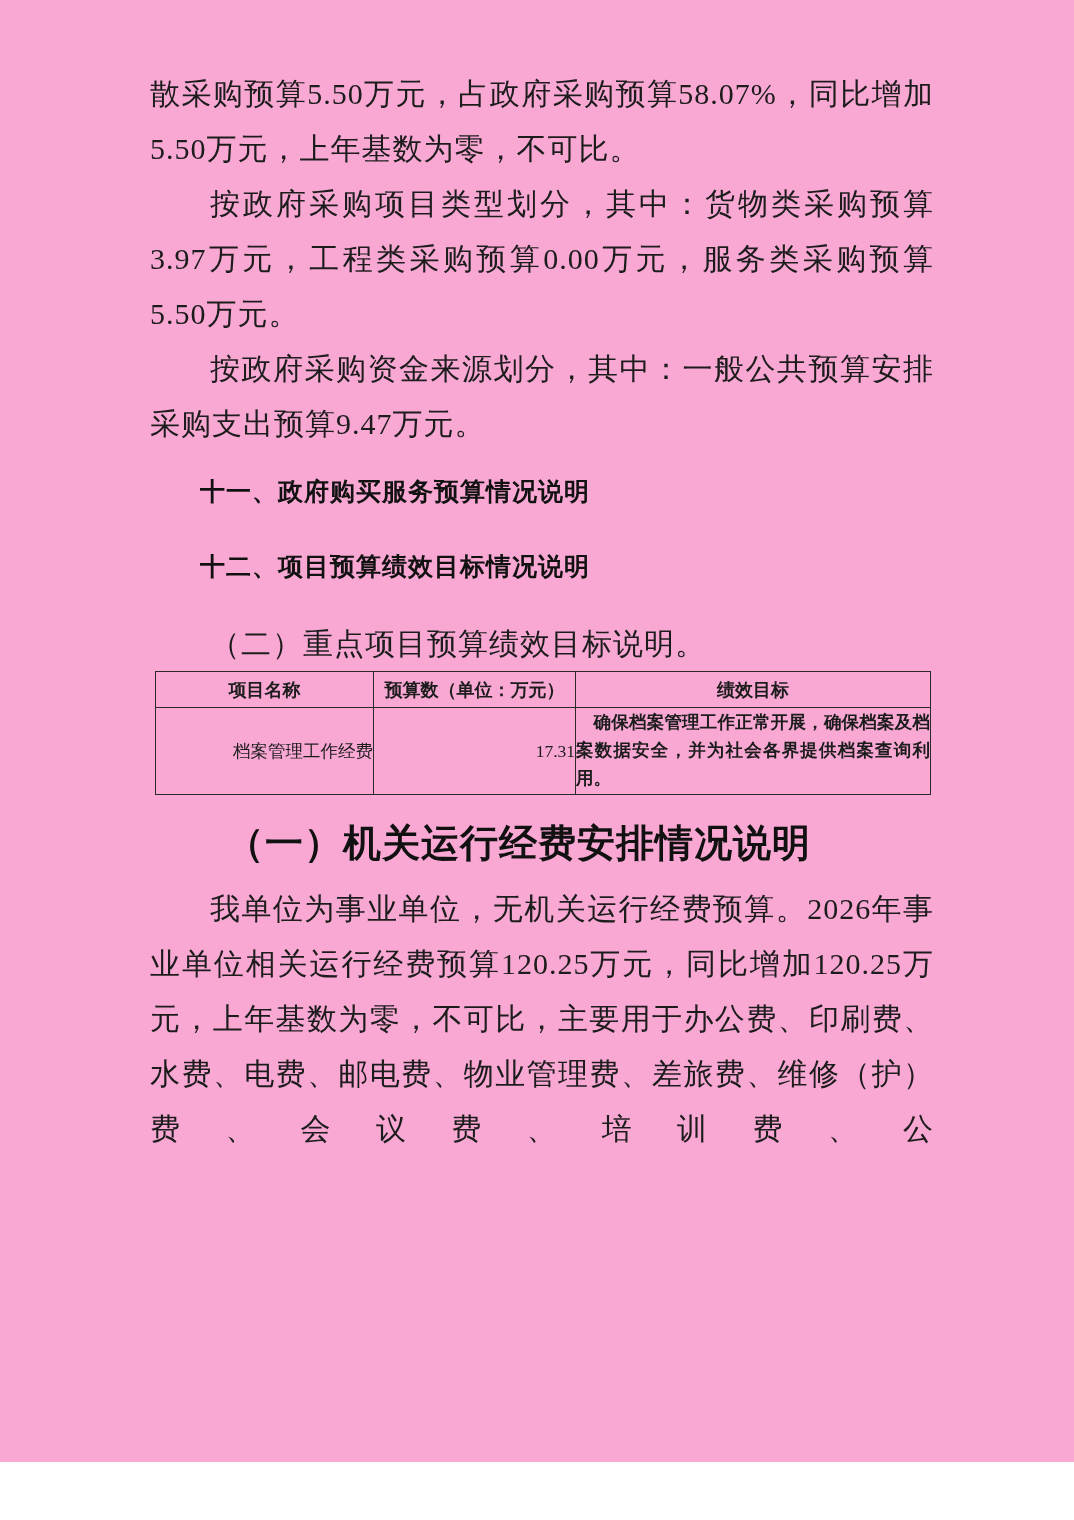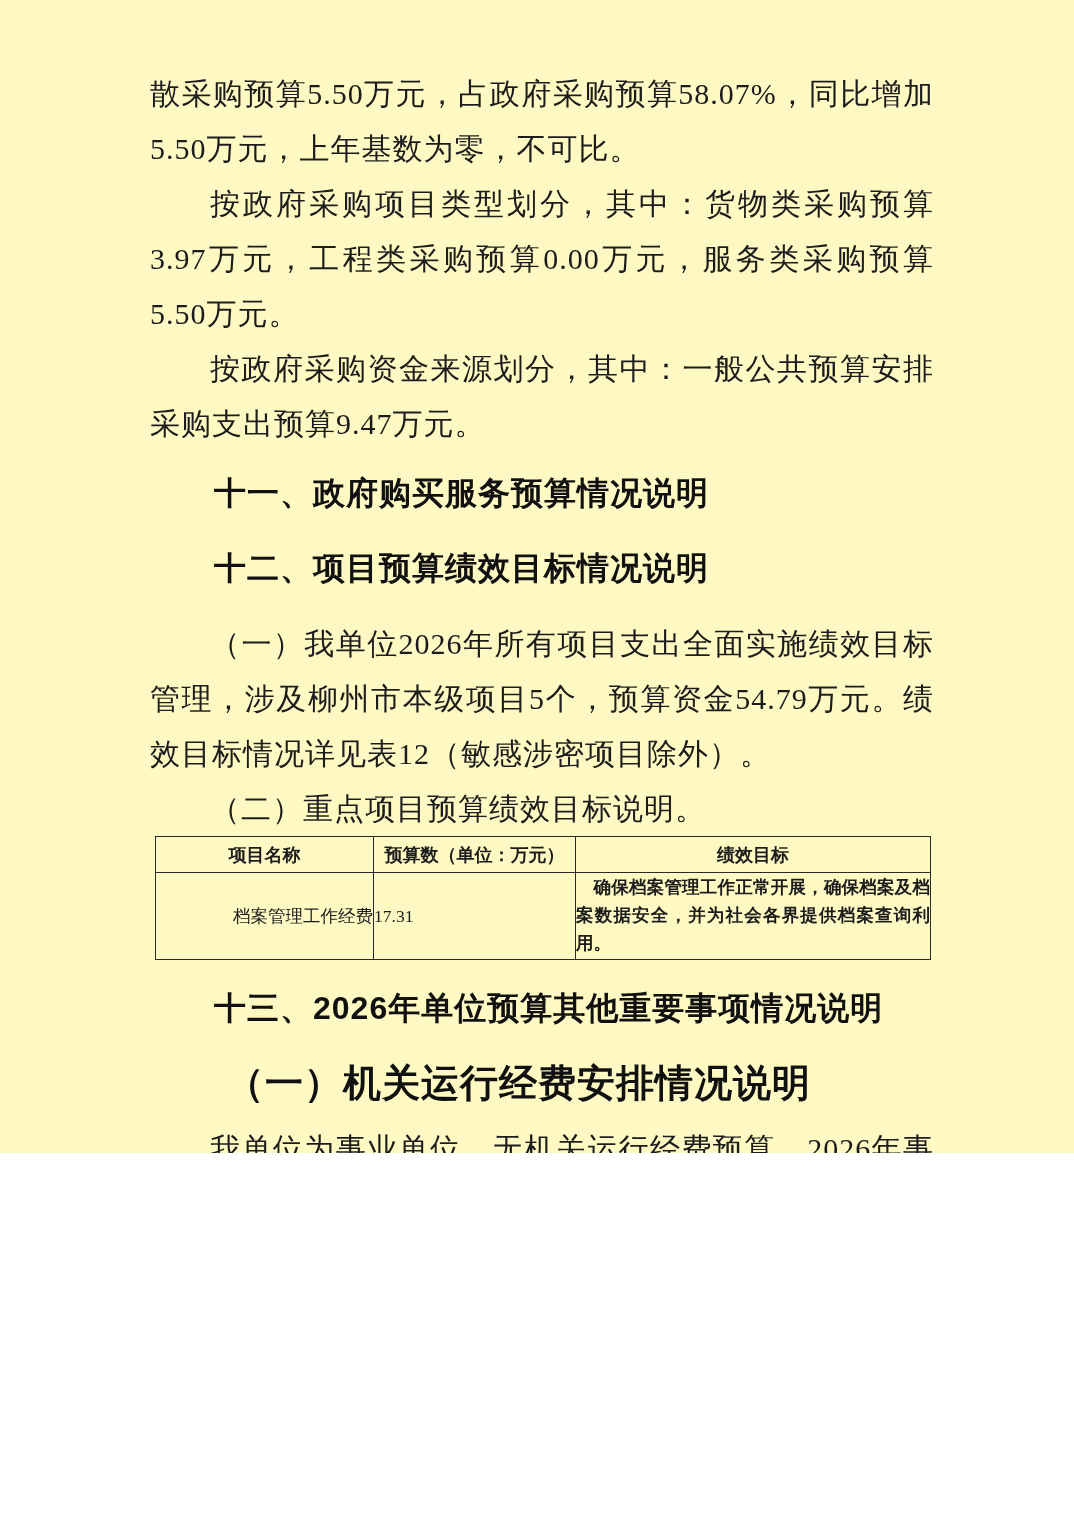--- a/index.html
+++ b/index.html
@@ -6,45 +6,45 @@
   body {
     width: 1074px;
     height: 1520px;
     background: #ffffff;
     font-family: "Liberation Serif", "DejaVu Serif", serif;
     color: #1c1c1c;
   }
   .page {
     position: relative;
     width: 1074px;
-    height: 1153px;
-    background: #fef9c3;
+    height: 1462px;
+    background: #f9a8d4;
     overflow: hidden;
   }
   .content {
     position: absolute;
     left: 150px;
     top: 66px;
     width: 784px;
   }
   .para {
     font-size: 30px;
     line-height: 55px;
     letter-spacing: 1px;
     text-align: justify;
     text-indent: 2em;
     margin: 0;
     font-family: "Liberation Serif", "DejaVu Serif", serif;
   }
   .para.no-indent { text-indent: 0; }
   .para.continues { text-align-last: justify; }
   .heading {
-    font-family: Liberation Sans, sans-serif;
+    font-family: Liberation Mono, monospace;
     font-weight: bold;
-    font-size: 32px;
+    font-size: 25px;
     line-height: 55px;
     letter-spacing: 1px;
     text-indent: 2em;
     margin: 15px 0 20px 0;
     color: #111;
   }
   .subheading {
     font-family: "Liberation Serif", "DejaVu Serif", serif;
     font-weight: bold;
     font-size: 38px;
@@ -77,21 +77,21 @@
     font-size: 18px;
   }
   table.perf td { height: 86px; }
   td.cell-name {
     text-align: right;
     vertical-align: middle;
     padding-left: 8px;
     margin-left: 16px;
   }
   td.cell-budget {
-    text-align: left;
+    text-align: right;
     vertical-align: middle;
     padding-right: 1px;
   }
   td.cell-target {
     vertical-align: top;
     text-align: justify;
     text-indent: 1em;
     line-height: 28px;
     padding: 3px 4px 3px 3px;
     font-weight: bold;
@@ -118,21 +118,20 @@
 
     <p class="para">按政府采购项目类型划分，其中：货物类采购预算3.97万元，工程类采购预算0.00万元，服务类采购预算5.50万元。</p>
 
     <p class="para">按政府采购资金来源划分，其中：一般公共预算安排采购支出预算9.47万元。</p>
 
     <h2 class="heading">十一、政府购买服务预算情况说明</h2>
 
 
     <h2 class="heading">十二、项目预算绩效目标情况说明</h2>
 
-    <p class="para">（一）我单位2026年所有项目支出全面实施绩效目标管理，涉及柳州市本级项目5个，预算资金54.79万元。绩效目标情况详见表12（敏感涉密项目除外）。</p>
 
     <p class="para">（二）重点项目预算绩效目标说明。</p>
 
     <table class="perf">
       <colgroup>
           <col class="c1">
           <col class="c2">
           <col class="c3">
         </colgroup>
       <thead>
@@ -144,21 +143,20 @@
       </thead>
       <tbody>
         <tr>
           <td class="cell-name">档案管理工作经费</td>
           <td class="cell-budget">17.31</td>
           <td class="cell-target">确保档案管理工作正常开展，确保档案及档案数据安全，并为社会各界提供档案查询利用。</td>
         </tr>
       </tbody>
     </table>
 
-    <h2 class="heading">十三、2026年单位预算其他重要事项情况说明</h2>
 
     <h3 class="subheading">（一）机关运行经费安排情况说明</h3>
 
     <p class="para continues">我单位为事业单位，无机关运行经费预算。2026年事业单位相关运行经费预算120.25万元，同比增加120.25万元，上年基数为零，不可比，主要用于办公费、印刷费、水费、电费、邮电费、物业管理费、差旅费、维修（护）费、会议费、培训费、公</p>
 
   </div>
 
   <div class="footer">- 8 -</div>
 </div>
 

